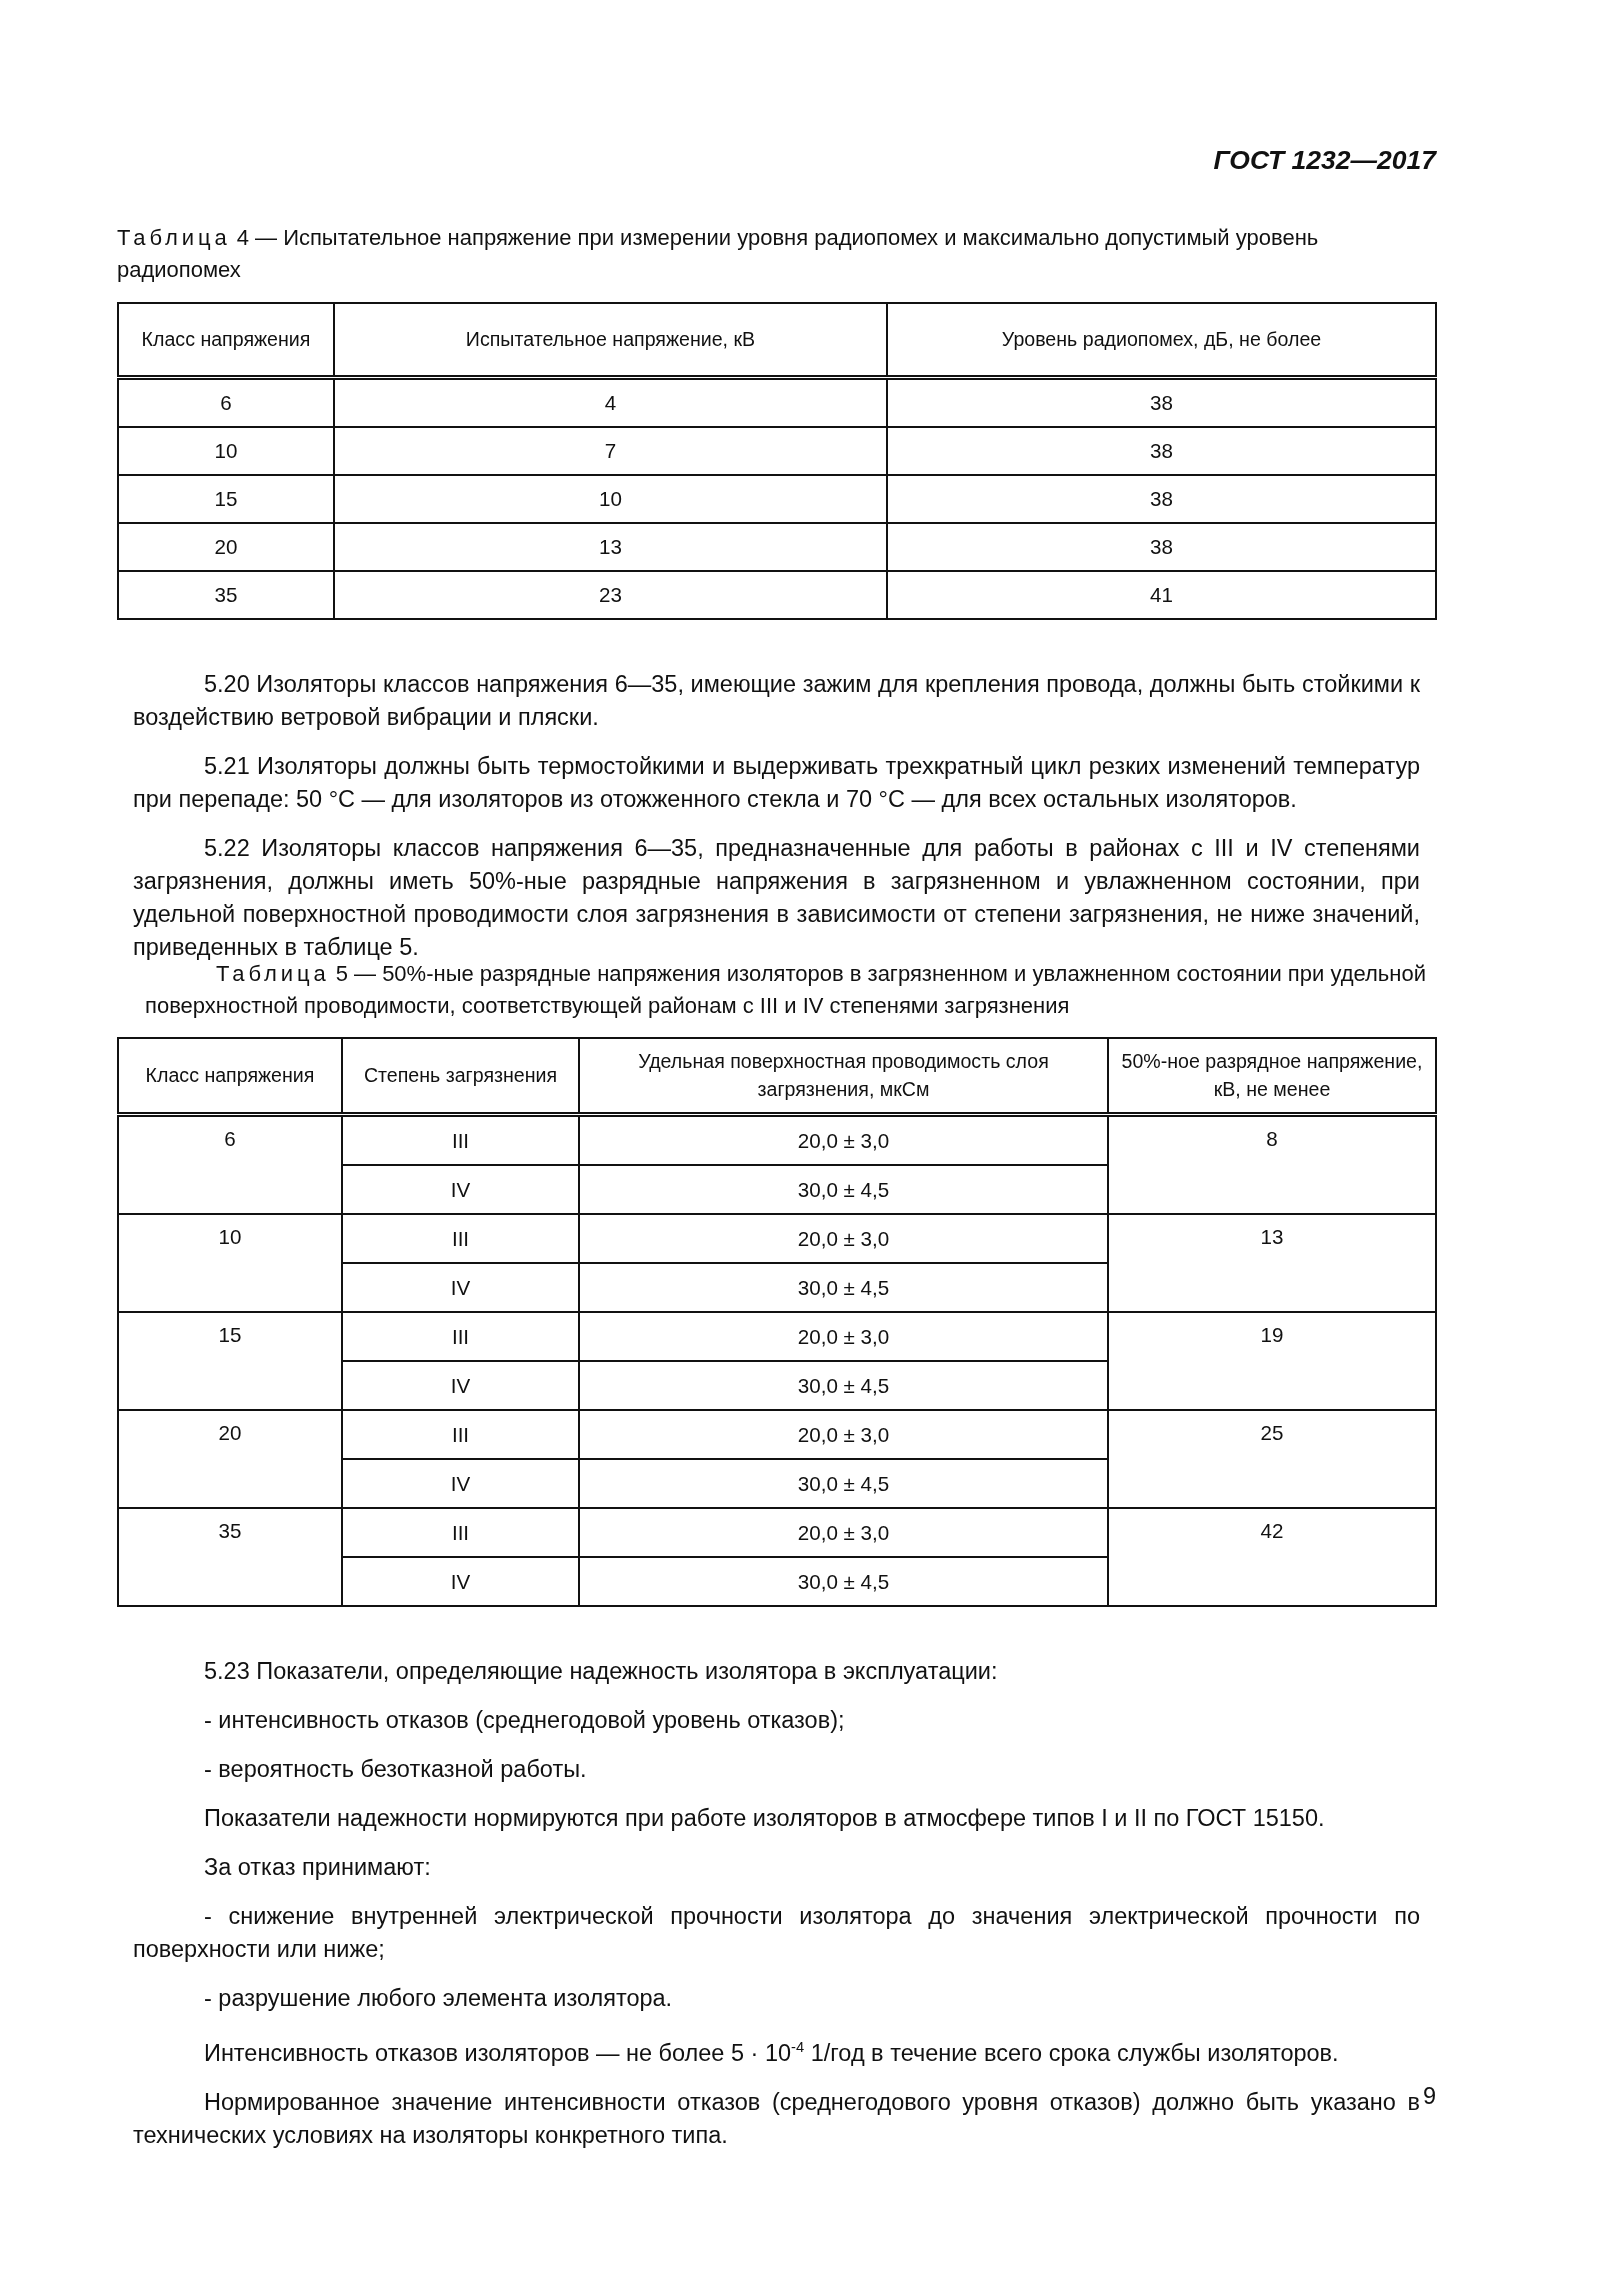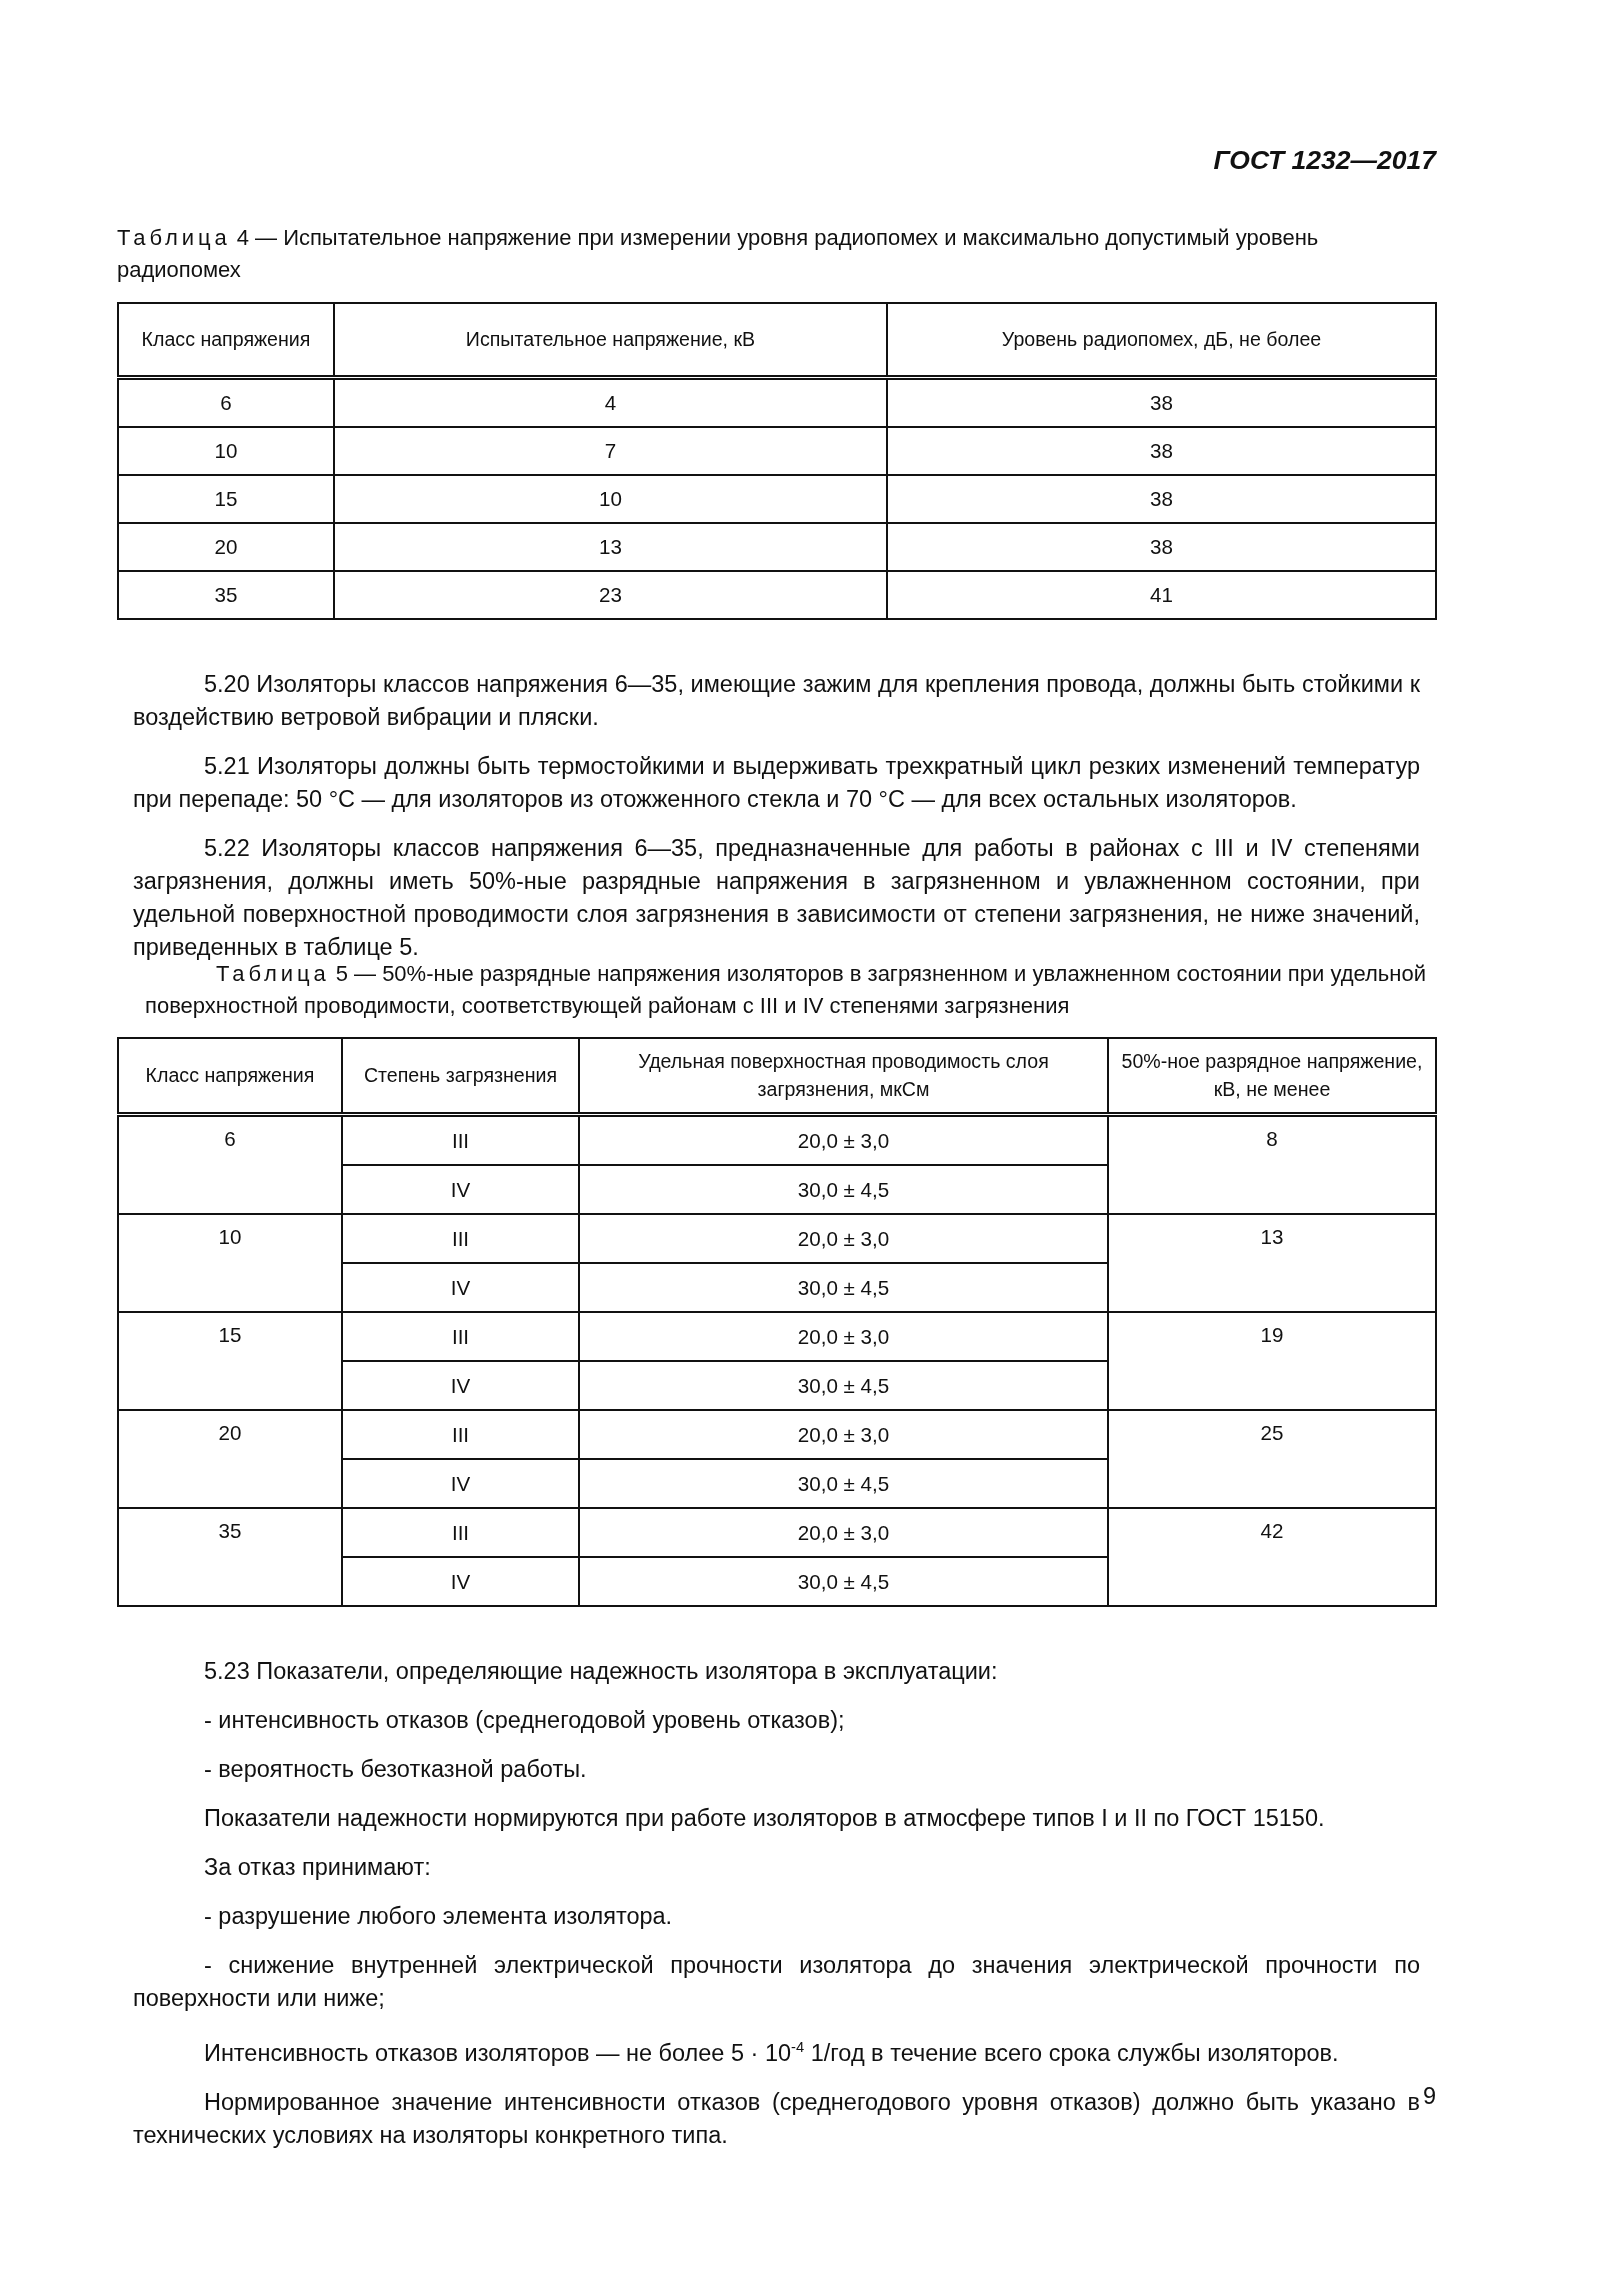--- a/index.html
+++ b/index.html
@@ -142,21 +142,21 @@
         </tr>
     </tbody>
   </table>
 
   <div class="block" style="top:1639px;">
     <p class="para ind">5.23 Показатели, определяющие надежность изолятора в эксплуатации:</p>
     <p class="para ind">- интенсивность отказов (среднегодовой уровень отказов);</p>
     <p class="para ind">- вероятность безотказной работы.</p>
     <p class="para ind">Показатели надежности нормируются при работе изоляторов в атмосфере типов I и II по ГОСТ 15150.</p>
     <p class="para ind">За отказ принимают:</p>
+    <p class="para ind">- снижение внутренней электрической прочности изолятора до значения электрической прочности по поверхности или ниже;</p>
     <p class="para ind">- разрушение любого элемента изолятора.</p>
-    <p class="para ind">- снижение внутренней электрической прочности изолятора до значения электрической прочности по поверхности или ниже;</p>
     <p class="para ind"><span>Интенсивность отказов изоляторов — не более 5 · 10</span><sup>-4</sup><span> 1/год в течение всего срока службы изоляторов.</span></p>
     <p class="para ind">Нормированное значение интенсивности отказов (среднегодового уровня отказов) должно быть указано в технических условиях на изоляторы конкретного типа.</p>
   </div>
 
   <div class="pnum">9</div>
 </div>
 
 
 </body></html>

